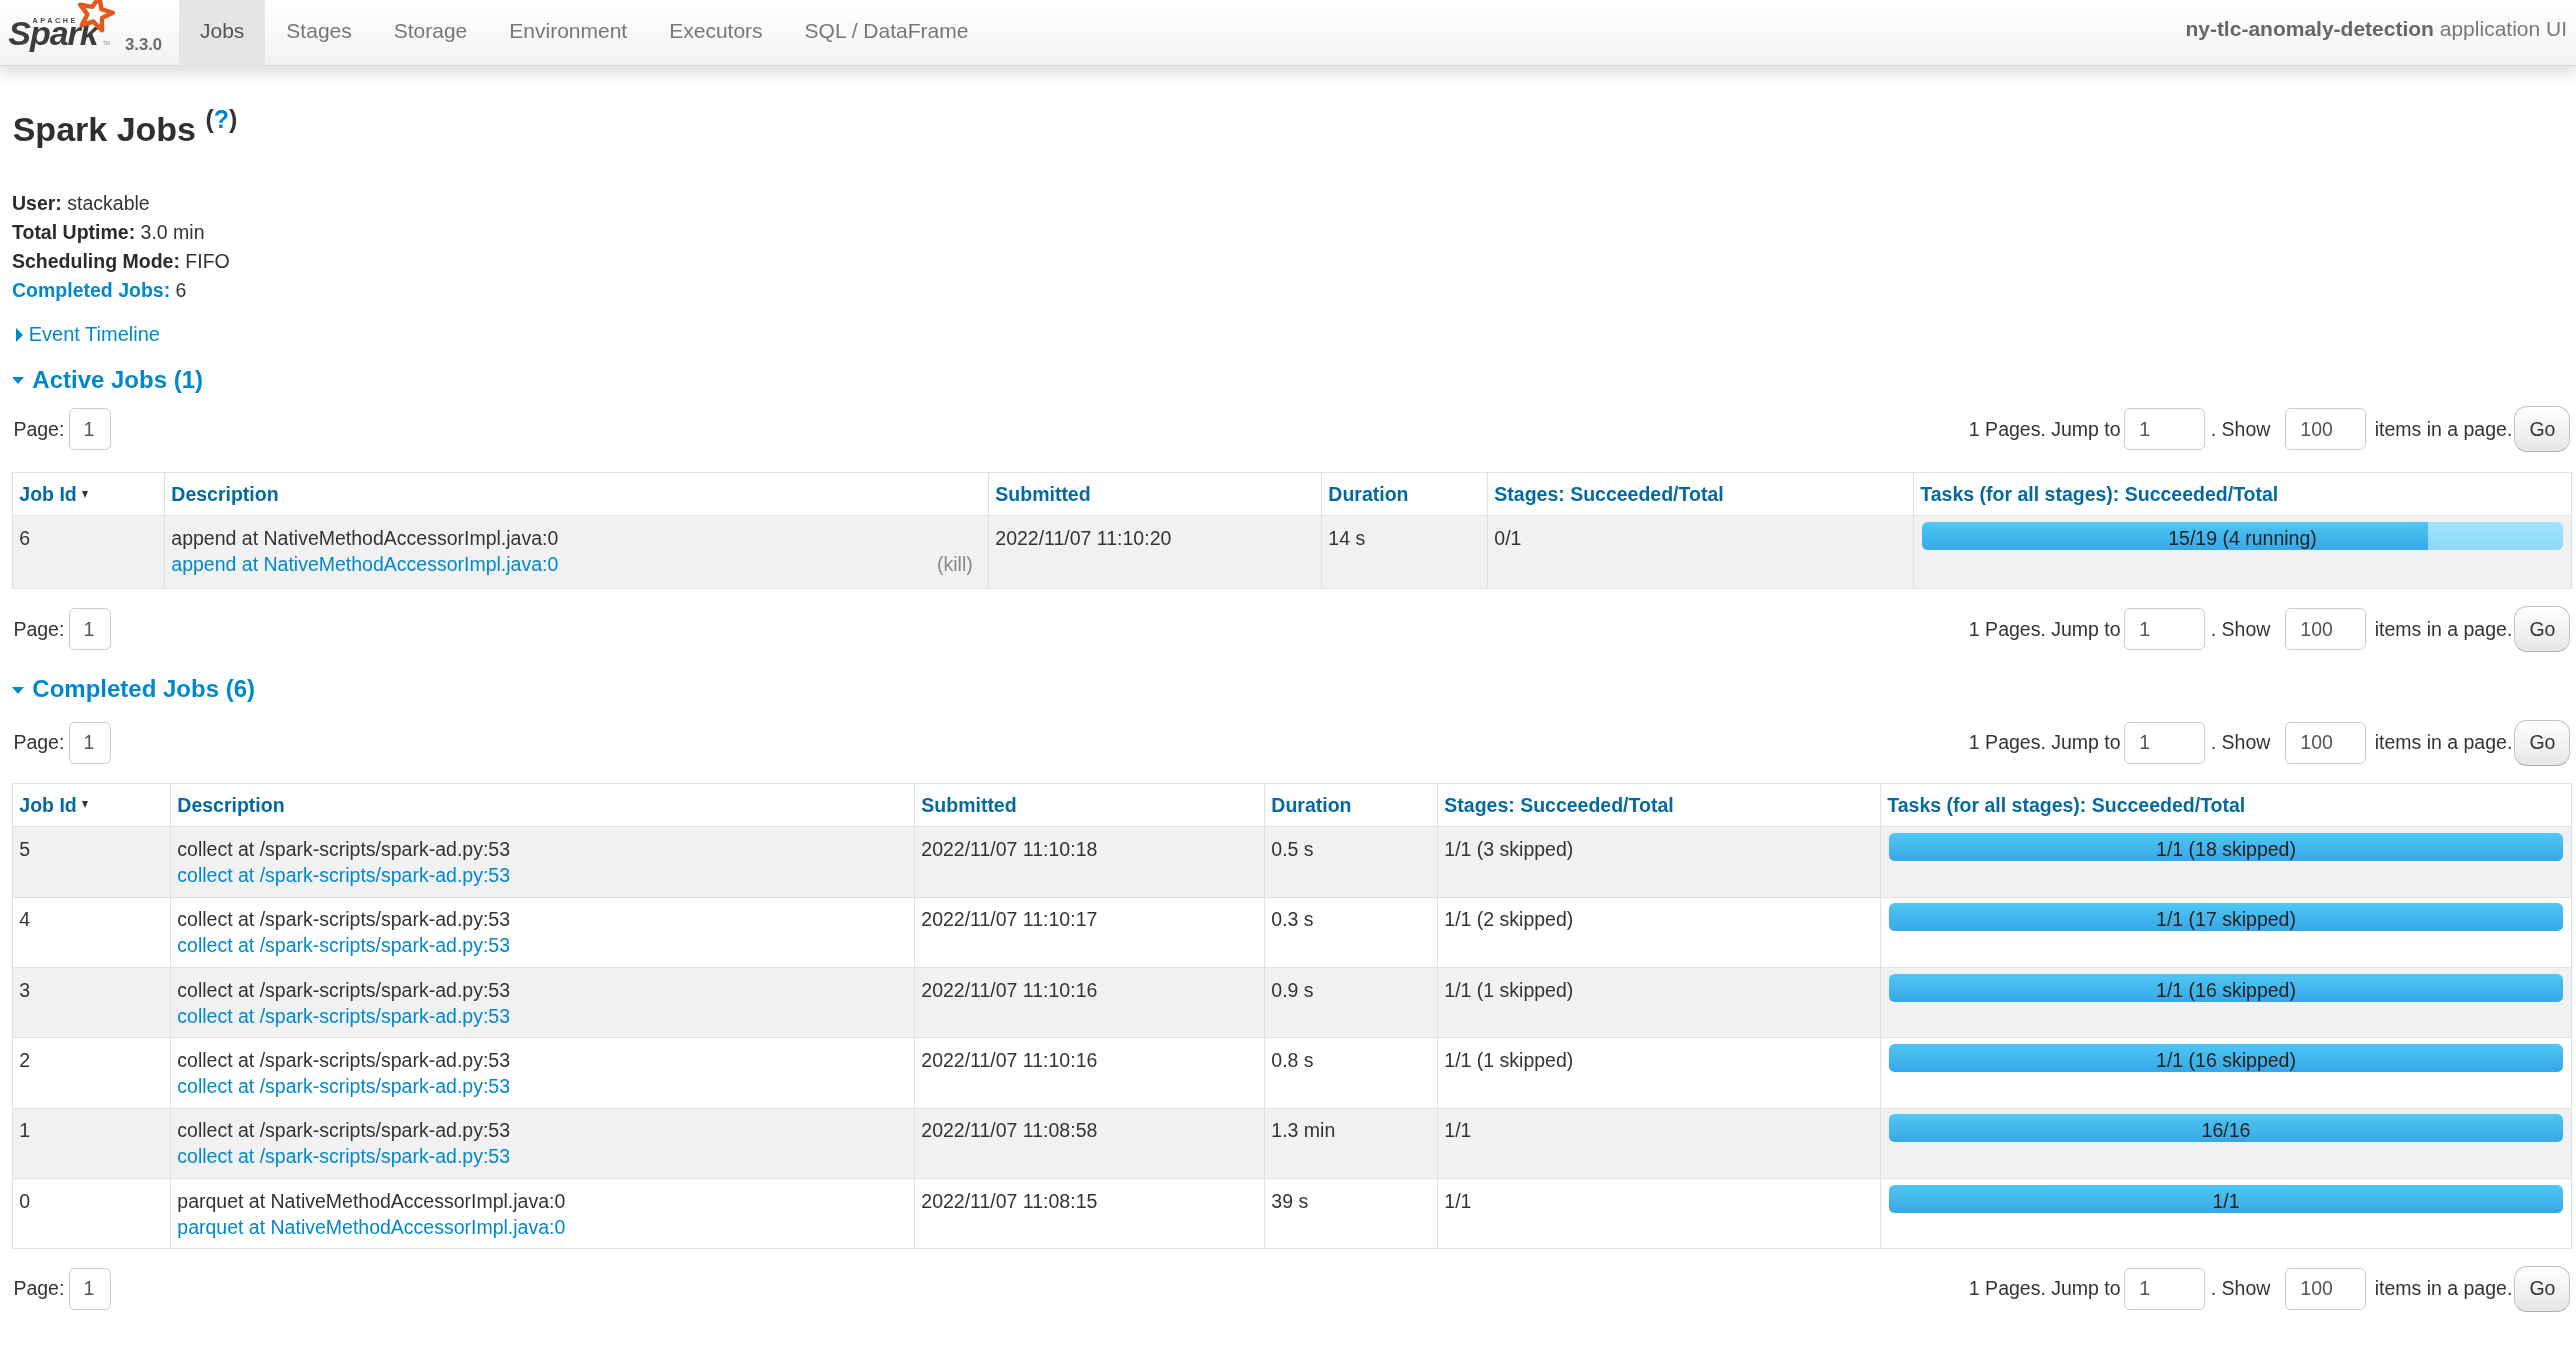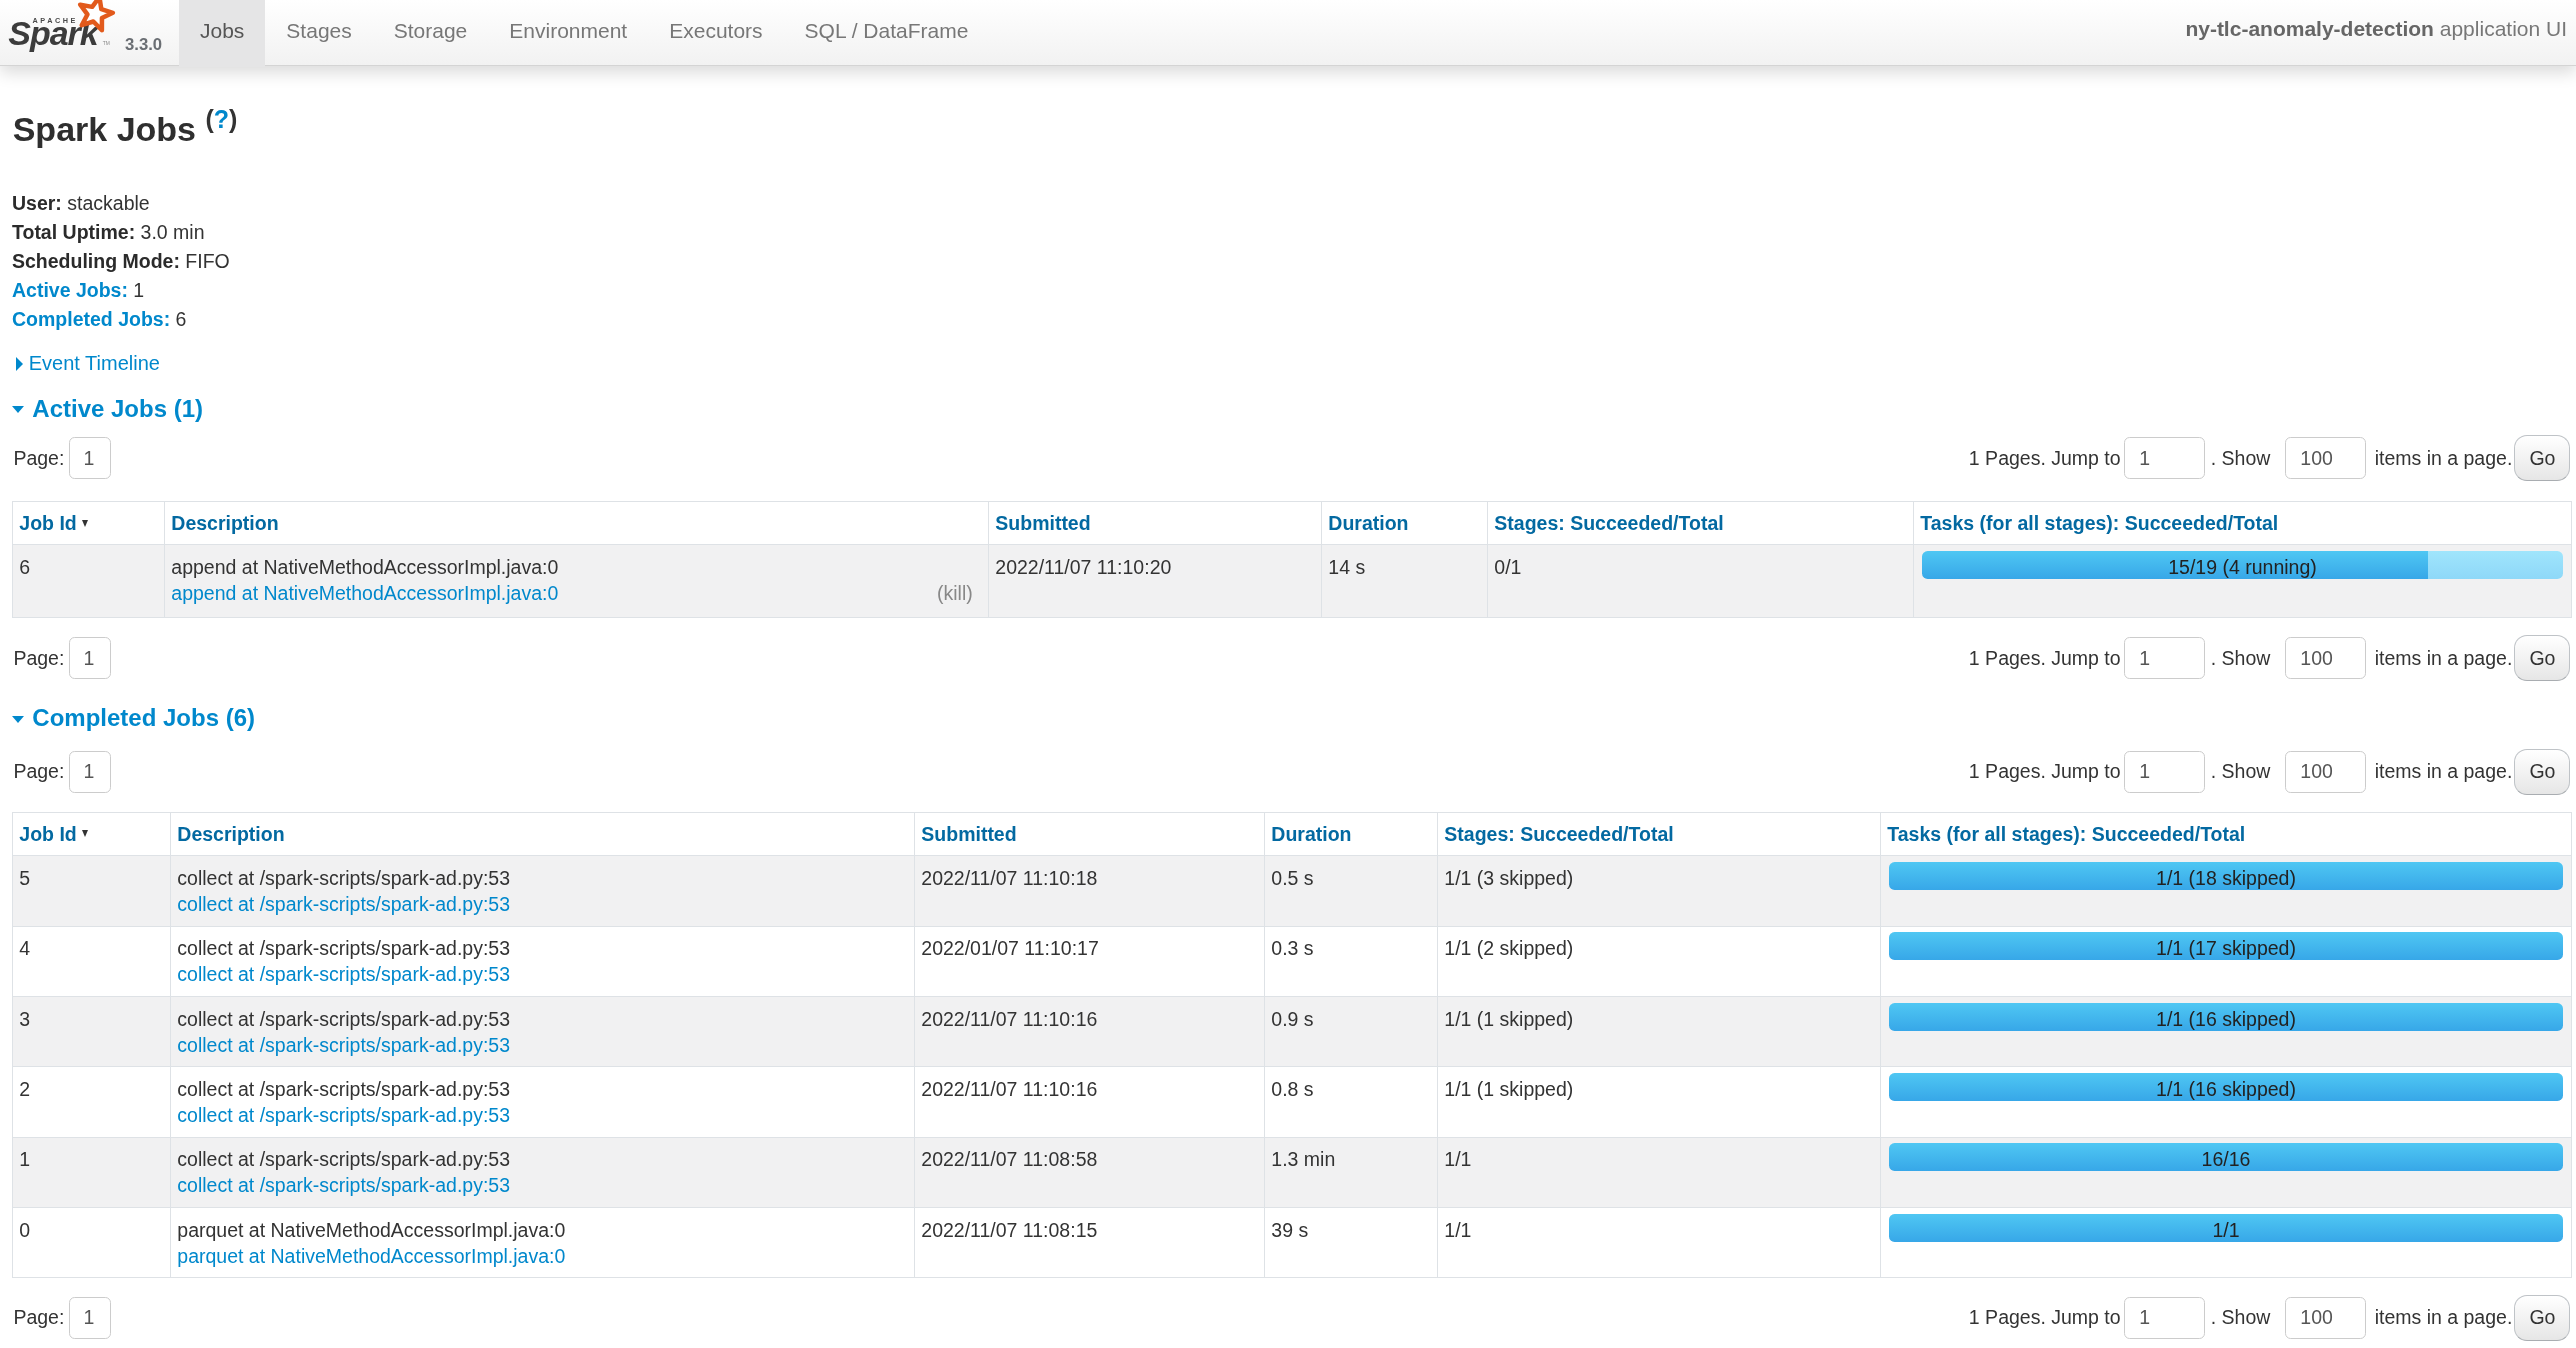--- a/index.html
+++ b/index.html
@@ -98,21 +98,20 @@
   </ul>
   <span class="navright"><b>ny-tlc-anomaly-detection</b> application UI</span>
 </div>
 
 <div class="container">
   <h3 class="title">Spark Jobs <sup>(<span class="q">?</span>)</sup></h3>
   <ul class="info">
     <li><b>User:</b> stackable</li>
     <li><b>Total Uptime:</b> 3.0 min</li>
     <li><b>Scheduling Mode:</b> FIFO</li>
-    <li><a class="bluelink">Active Jobs:</a> 1</li>
     <li><a class="bluelink">Completed Jobs:</a> 6</li>
   </ul>
 
   <div class="timeline"><span class="arrow-right"></span><a>Event Timeline</a></div>
 
   <h4 class="section"><span class="arrow-down"></span>Active Jobs (1)</h4>
 
   <div class="pagerow" id="prA" style="margin-top:13.2px;">
     <div class="left">
         <span class="lbl">Page:</span>
@@ -226,21 +225,21 @@
         <td>
             <div class="progress">
               <div class="done" style="width:100%"></div>
               <div class="ptext">1/1 (18 skipped)</div>
             </div>
           </td>
       </tr>
       <tr>
         <td>4</td>
         <td>collect at /spark-scripts/spark-ad.py:53<br><a>collect at /spark-scripts/spark-ad.py:53</a></td>
-        <td>2022/01/07 11:10:17</td>
+        <td>2022/11/07 11:10:17</td>
         <td>0.3 s</td>
         <td>1/1 (2 skipped)</td>
         <td>
             <div class="progress">
               <div class="done" style="width:100%"></div>
               <div class="ptext">1/1 (17 skipped)</div>
             </div>
           </td>
       </tr>
       <tr class="odd">

